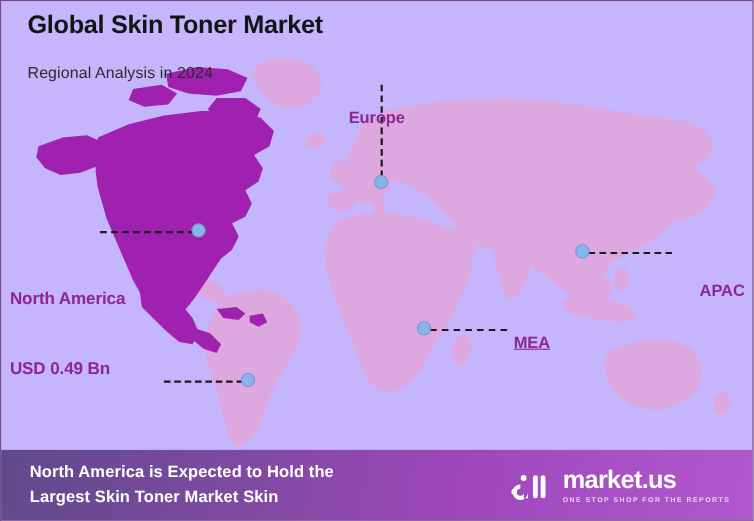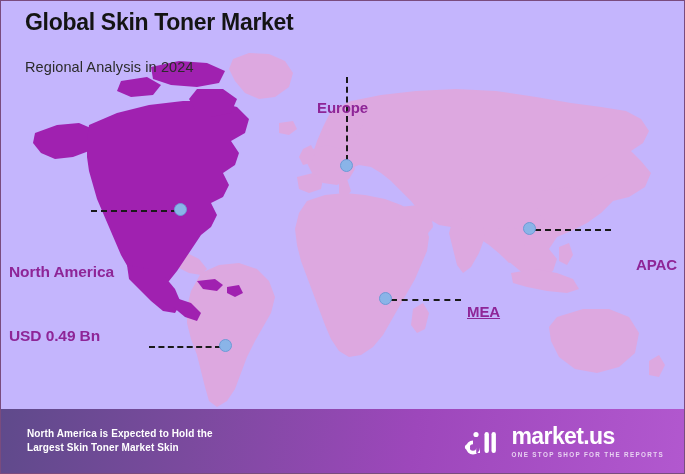--- a/index.html
+++ b/index.html
@@ -54,21 +54,21 @@
   #lbl-latam{left:22px;top:333px;font-size:15px;}
   #lbl-na{left:8px;top:216px;font-size:15.5px;}
 
   
   #banner{
     position:absolute;left:0;bottom:0;width:685px;height:64px;
     background:linear-gradient(100deg,#5f4a8b 0%,#7b4a9e 28%,#9d47bb 60%,#b258cf 100%);
     z-index:50;display:flex;align-items:center;justify-content:space-between;
   }
   #banner-text{
-    color:#ffffff;font-weight:bold;font-size:10px;line-height:1.45;
+    color:#ffffff;font-weight:bold;font-size:15px;line-height:1.45;
     margin-left:26px;letter-spacing:0.1px;
   }
   #logo{display:flex;align-items:center;margin-right:22px;}
   #logo-mark{width:40px;height:30px;margin-right:7px;flex:0 0 auto;}
   #logo-text-wrap{display:flex;flex-direction:column;justify-content:center;}
   #logo-word{
     color:#ffffff;font-weight:bold;font-size:23px;line-height:1;
     letter-spacing:-0.6px;
   }
   #logo-tag{

